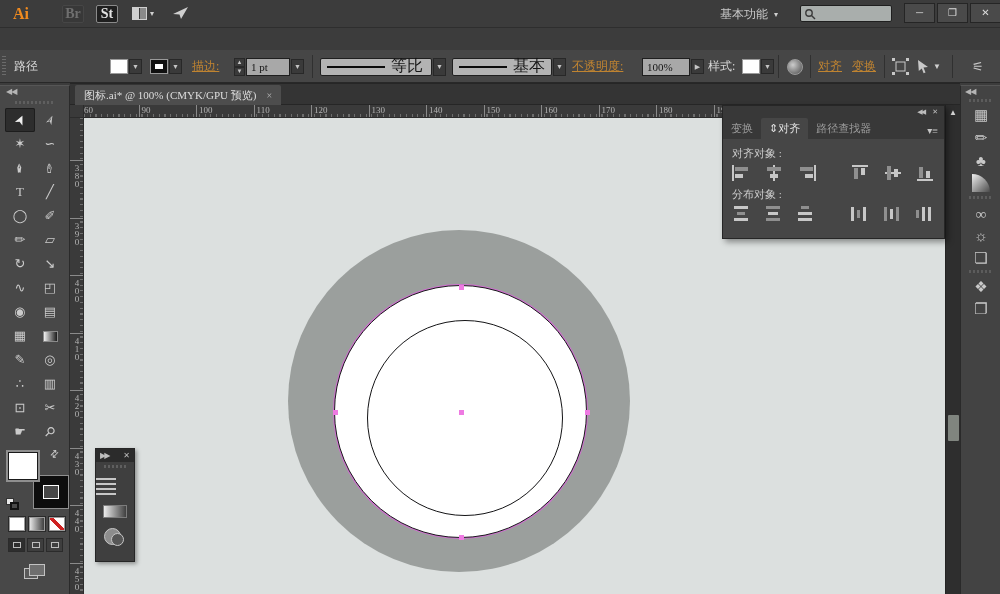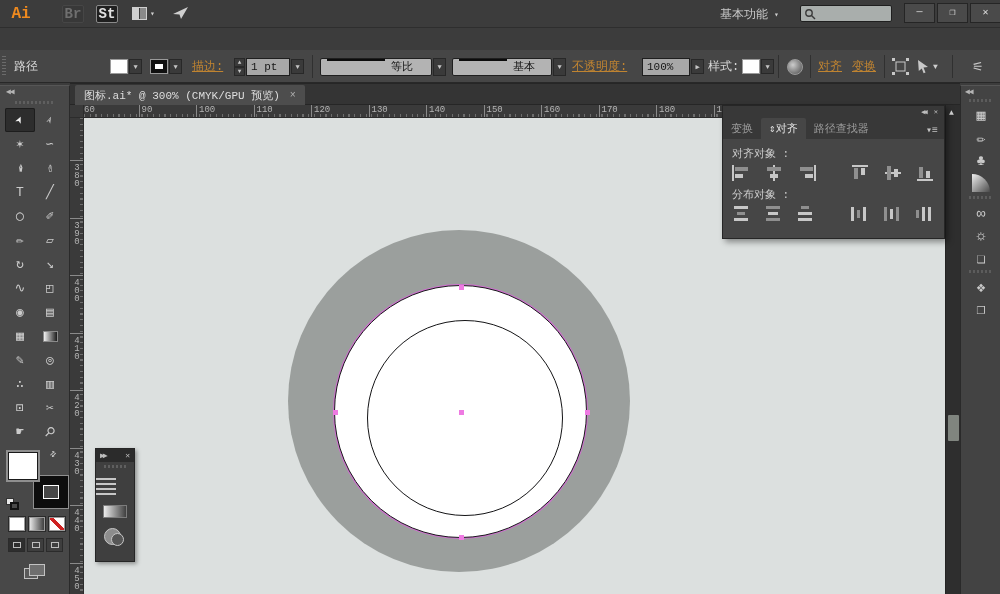--- a/index.html
+++ b/index.html
@@ -1,18 +1,18 @@
 <!DOCTYPE html>
 <html><head>
 <meta charset="utf-8">
 <style>
   html,body{margin:0;padding:0;background:#222;}
   *{box-sizing:border-box;}
   #app{position:relative;width:1000px;height:594px;overflow:hidden;
-       font-family:Liberation Mono, monospace;color:#d6d6d6;font-size:12px;
+       font-family:Liberation Serif, serif;color:#d6d6d6;font-size:12px;
        background:#3c3c3c;}
   
   #titlebar{position:absolute;left:0;top:0;width:1000px;height:28px;background:#3c3c3c;border-bottom:1px solid #2e2e2e;}
   .ai-logo{position:absolute;left:8px;top:3px;width:26px;height:22px;color:#ef8a1f;font-weight:bold;font-size:16px;line-height:22px;text-align:center;}
   .tile{position:absolute;top:5px;width:22px;height:18px;text-align:center;line-height:16px;font-size:14px;font-weight:bold;border:1px solid #555;border-radius:2px;}
   .tile.dim{left:62px;color:#6f6f6f;background:#383838;border-color:#464646;}
   .tile.lit{left:96px;color:#e2e2e2;background:#1f1f1f;border-color:#8a8a8a;}
   .arrange{position:absolute;left:132px;top:7px;display:flex;align-items:center;gap:3px;}
   .arrange .grid{width:15px;height:13px;border:1px solid #cfcfcf;background:linear-gradient(90deg,#cfcfcf 0 6px,#3c3c3c 6px 7px,#8a8a8a 7px);}
   .caret{font-size:8px;color:#cfcfcf;}
@@ -28,21 +28,21 @@
   #controlbar{position:absolute;left:0;top:50px;width:1000px;height:33px;background:#464646;border-bottom:1px solid #282828;}
   #controlbar .cb{position:absolute;top:0;height:33px;display:flex;align-items:center;}
   .grip-v{position:absolute;left:2px;top:6px;width:4px;height:21px;background:repeating-linear-gradient(180deg,#6b6b6b 0 1px,transparent 1px 3px);}
   .olink{color:#c08431;text-decoration:underline;white-space:nowrap;}
   .swatch{width:18px;height:15px;background:#fff;border:1px solid #9a9a9a;}
   .swatch.stroke{box-shadow:inset 0 0 0 4px #101010;}
   .dropbtn{width:13px;height:15px;background:#3a3a3a;border:1px solid #282828;color:#c5c5c5;font-size:7px;text-align:center;line-height:14px;margin-left:1px;}
   .spin{display:flex;flex-direction:column;width:11px;}
   .spin span{font-size:6px;color:#c5c5c5;line-height:7px;text-align:center;background:#3a3a3a;border:1px solid #282828;}
   .field{height:18px;background:#a8a8a8;border:1px solid #1f1f1f;color:#161616;font-size:11px;display:flex;align-items:center;padding:0 4px;}
-  .linefield{height:18px;background:#b3b3b3;border:1px solid #1f1f1f;color:#161616;font-size:11px;display:flex;align-items:flex-start;gap:6px;padding:0 6px;border-radius:2px;}
+  .linefield{height:18px;background:#b3b3b3;border:1px solid #1f1f1f;color:#161616;font-size:16px;display:flex;align-items:center;gap:6px;padding:0 6px;border-radius:2px;}
   .linefield .ln{height:2px;background:#0c0c0c;}
   .sep{position:absolute;top:5px;width:1px;height:23px;background:#303030;}
   
   #toolbar{position:absolute;left:0;top:85px;width:70px;height:509px;background:#484848;border-right:1px solid #2a2a2a;border-top:1px solid #565656;}
   #toolbar .thead{position:absolute;left:6px;top:1px;font-size:8px;color:#b5b5b5;letter-spacing:-1px;}
   #toolbar .tgrip{position:absolute;left:15px;top:15px;width:40px;height:3px;background:repeating-linear-gradient(90deg,#5f5f5f 0 2px,transparent 2px 4px);}
   #toolgrid{position:absolute;left:4px;top:22px;width:62px;display:grid;grid-template-columns:30px 30px;justify-content:center;}
   .tool{height:24px;display:flex;align-items:center;justify-content:center;color:#cbcbcb;font-size:13px;border-radius:2px;}
   .tool.active{background:#2d2d2d;box-shadow:inset 0 0 0 1px #1d1d1d;color:#f0f0f0;}
   .tool .g{display:inline-block;}
@@ -354,21 +354,21 @@
         </div>
     </div>
     <div class="scrmode">
         <span class="a"></span>
         <span class="b"></span>
       </div>
   </div>
 
   <div id="tabbar">
     <div id="doctab">
-      <span>图标.ai* @ 300% (CMYK/GPU 预览)</span>
+      <span>图标.ai* @ 100% (CMYK/GPU 预览)</span>
       <span class="x">×</span>
     </div>
   </div>
 
   <div id="corner"></div>
   <div id="hruler">
       <div class="hlab" style="left: 0px;">60</div>
       <div class="htick" style="left: 54.5px;"></div>
       <div class="hlab" style="left: 57.5px;">90</div>
       <div class="htick" style="left: 112px;"></div>

